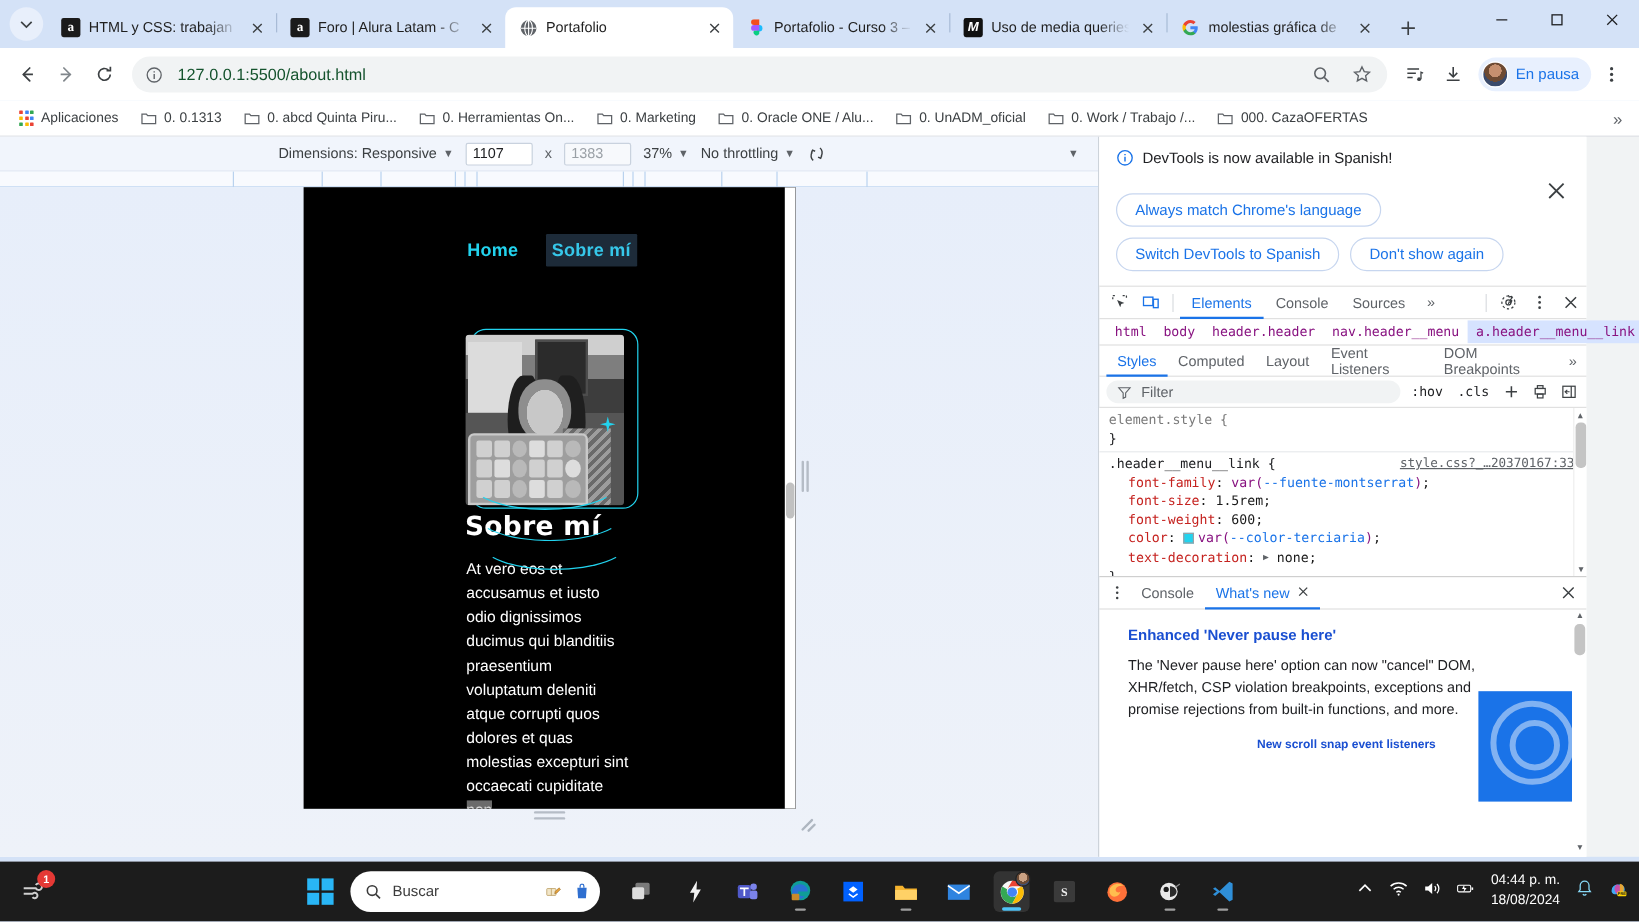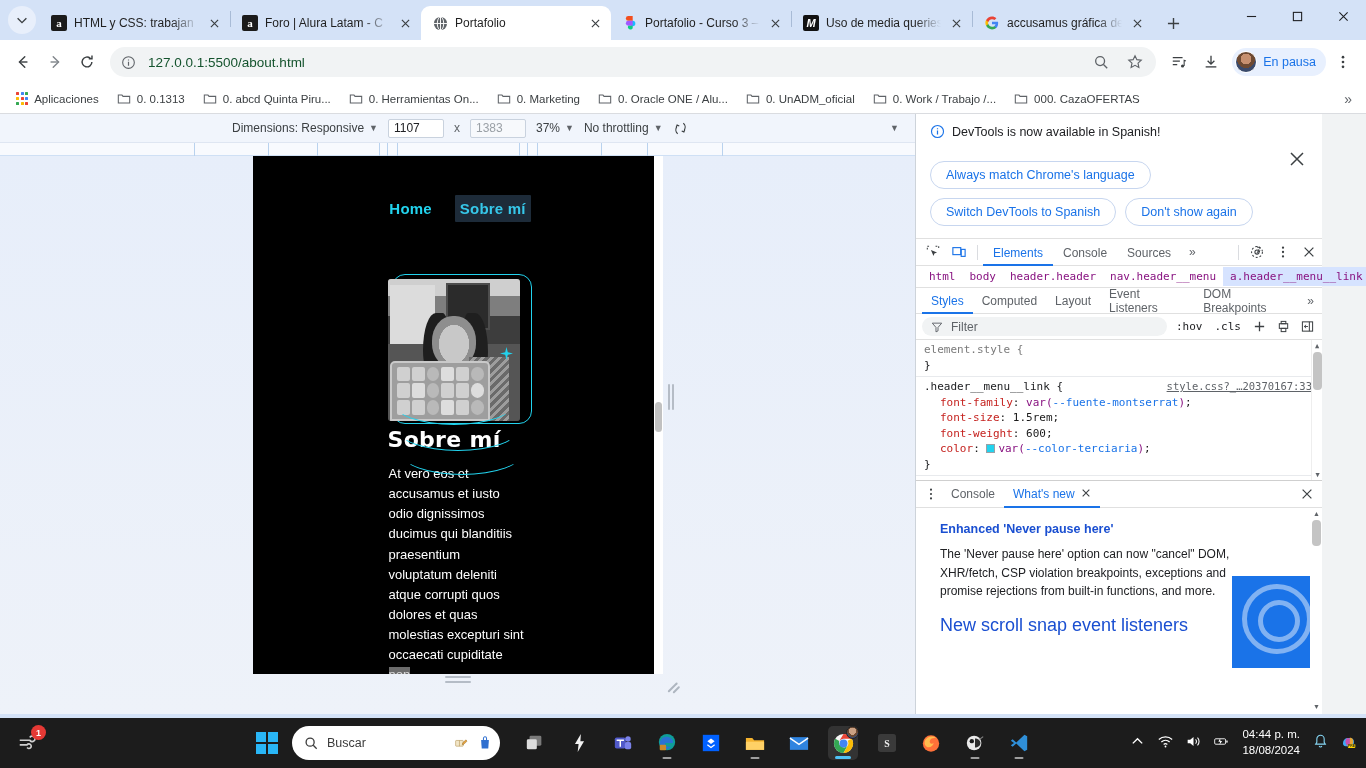--- a/index.html
+++ b/index.html
@@ -280,21 +280,21 @@
   .drawer { border-top: 1px solid #cfcfcf; height: 234px; display: flex; flex-direction: column; background: #fff; }
   .drawer-tabs { height: 27px; display:flex; align-items:center; padding-left: 4px; border-bottom:1px solid #e0e0e0;}
   .drawer-tabs .dt-ic { width: 22px; }
   .dtab { padding: 4px 9px; color: #5f6368; font-size: 12px; height:27px; display:flex; align-items:center; gap:6px;}
   .dtab.sel { color:#1a73e8; box-shadow: inset 0 -2px 0 #1a73e8; }
   .dtab .x svg { width: 10px; height: 10px;}
   .drawer-sub { height: 24px; display:flex; align-items:center; padding-left: 22px; font-size: 12px; color: #202124; border-bottom:1px solid #eee;}
   .drawer-body { flex:1; position:relative; overflow:hidden; padding: 14px 18px 0 24px; }
   .wn-title { color: #1a4fd1; font-weight: 700; font-size: 12.5px; margin-bottom: 9px; }
   .wn-text { font-size: 12px; line-height: 1.55; color: #202124; max-width: 290px; }
-  .wn-title2 { color: #1a4fd1; font-weight: 400; font-size: 18px; margin-top: 14px;}
+  .wn-title2 { color: #1a4fd1; font-weight: 700; font-size: 10px; margin-top: 14px; text-align: center;}
   .wn-thumb {
     position: absolute; right: 12px; top: 68px; width: 78px; height: 92px;
     background: #1a73e8; overflow: hidden;
   }
   .wn-thumb i { position:absolute; border: 5px solid rgba(255,255,255,0.45); border-radius: 50%; }
   .drawer-scroll { position:absolute; right:0; top:0; width:11px; height:100%; }
   .drawer-scroll .up,.drawer-scroll .dn { height:11px; display:flex;align-items:center;justify-content:center;font-size:7px;color:#5f6368;}
   .drawer-scroll .bar { position:absolute; top:12px; left:1px; width:9px; height:26px; background:#c4c4c4; border-radius:4px;}
 
   
@@ -413,21 +413,21 @@
 
         <div class="tab" style="width:180px">
           <span class="favicon">
             <svg viewBox="0 0 16 16" width="14" height="14">
                 <path d="M15 8.2c0-.6-.05-1-.16-1.5H8v2.8h4a3.4 3.4 0 01-1.5 2.2v1.9h2.4C14.3 12.3 15 10.5 15 8.2z" fill="#4285f4"></path>
                 <path d="M8 15.3c2 0 3.7-.66 4.9-1.8l-2.4-1.9c-.66.45-1.5.72-2.5.72-1.9 0-3.6-1.3-4.2-3.1H1.3v2C2.5 13.7 5 15.3 8 15.3z" fill="#34a853"></path>
                 <path d="M3.8 9.2a4.4 4.4 0 010-2.8v-2H1.3a7.3 7.3 0 000 6.8l2.5-2z" fill="#fbbc05"></path>
                 <path d="M8 3.6c1.1 0 2.1.38 2.9 1.1l2.1-2.1C11.7 1.4 10 .7 8 .7 5 .7 2.5 2.4 1.3 4.8l2.5 2C4.4 5 6.1 3.6 8 3.6z" fill="#ea4335"></path>
               </svg>
           </span>
-          <span class="title">accusamus gráfica de</span>
+          <span class="title">molestias gráfica de</span>
           <span class="tabclose">
               <svg viewBox="0 0 10 10">
                 <path d="M1 1l8 8M9 1l-8 8" stroke="#3c4043" stroke-width="1.3"></path>
               </svg>
             </span>
         </div>
 
         <div class="newtab">
           <svg viewBox="0 0 14 14">
               <path d="M7 1v12M1 7h12" stroke="#3c4043" stroke-width="1.5"></path>
@@ -822,20 +822,21 @@
             <div class="sel-txt muted-rule">element.style {</div>
             <div class="sel-txt">}</div>
           </div>
           <div class="rule">
             <span class="origin">style.css?_…20370167:33</span>
             <div class="sel-txt">.header__menu__link {</div>
             <div><span class="prop">font-family</span><span class="val">: <span class="val-fn">var(</span><span class="val-var">--fuente-montserrat</span><span class="val-fn">)</span>;</span></div>
             <div><span class="prop">font-size</span><span class="val">: <span>1.5rem;</span></span></div>
             <div><span class="prop">font-weight</span><span class="val">: <span>600;</span></span></div>
             <div><span class="prop">color</span><span class="val">: <span class="swatch"></span><span class="val-fn">var(</span><span class="val-var">--color-terciaria</span><span class="val-fn">)</span>;</span></div>
+            <div><span class="prop">text-decoration</span><span class="val">: <span class="tri">▶</span> <span>none;</span></span></div>
             <div class="sel-txt">}</div>
           </div>
           <div class="rule">
             
             
             
           </div>
           <div class="styles-scroll">
             <div class="up">▲</div>
             <div class="bar"></div>

